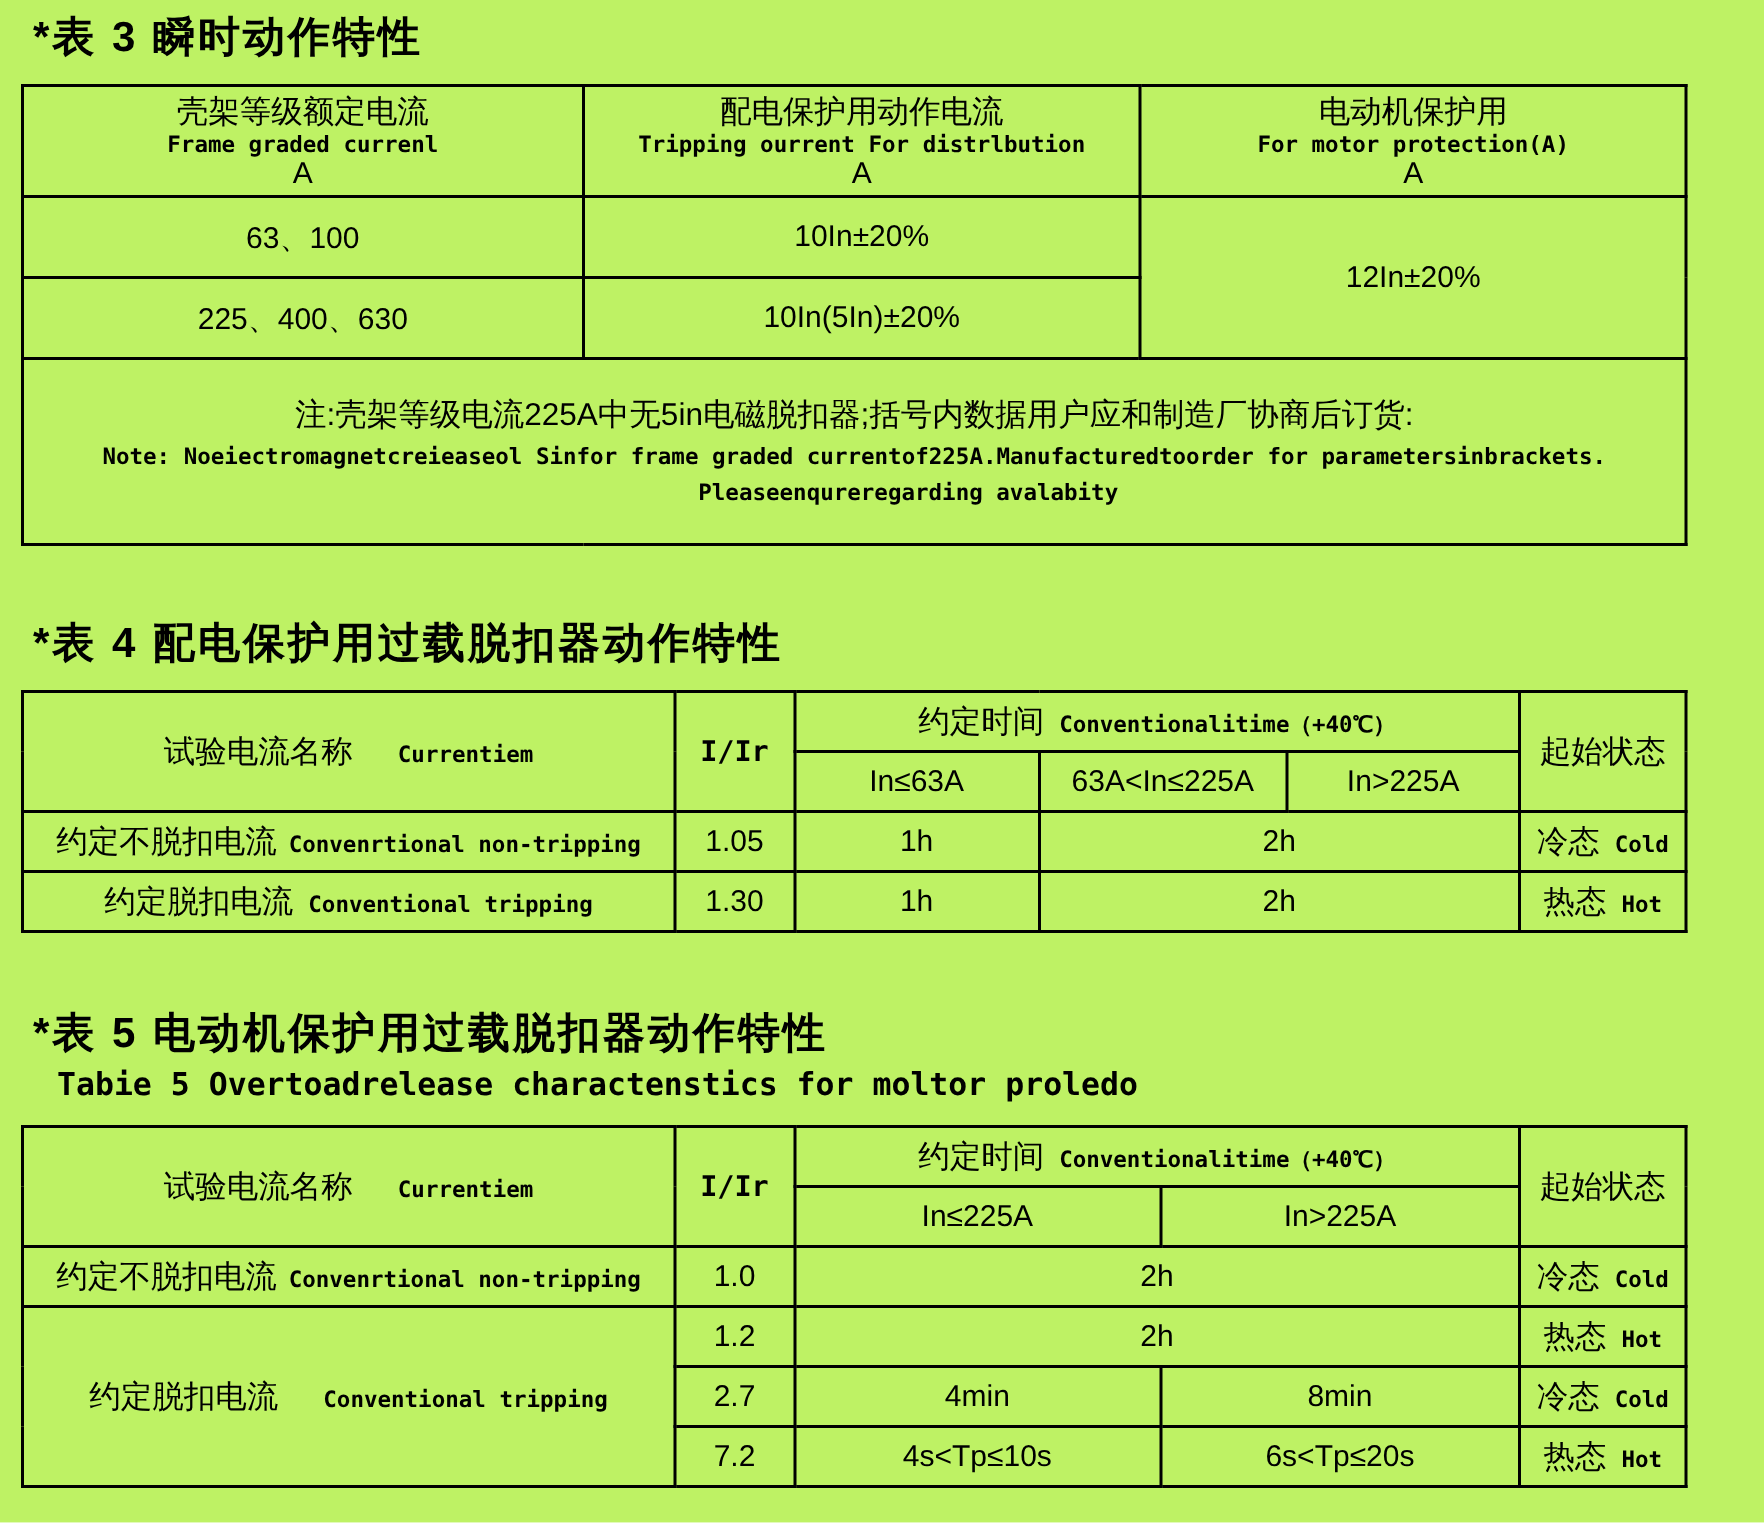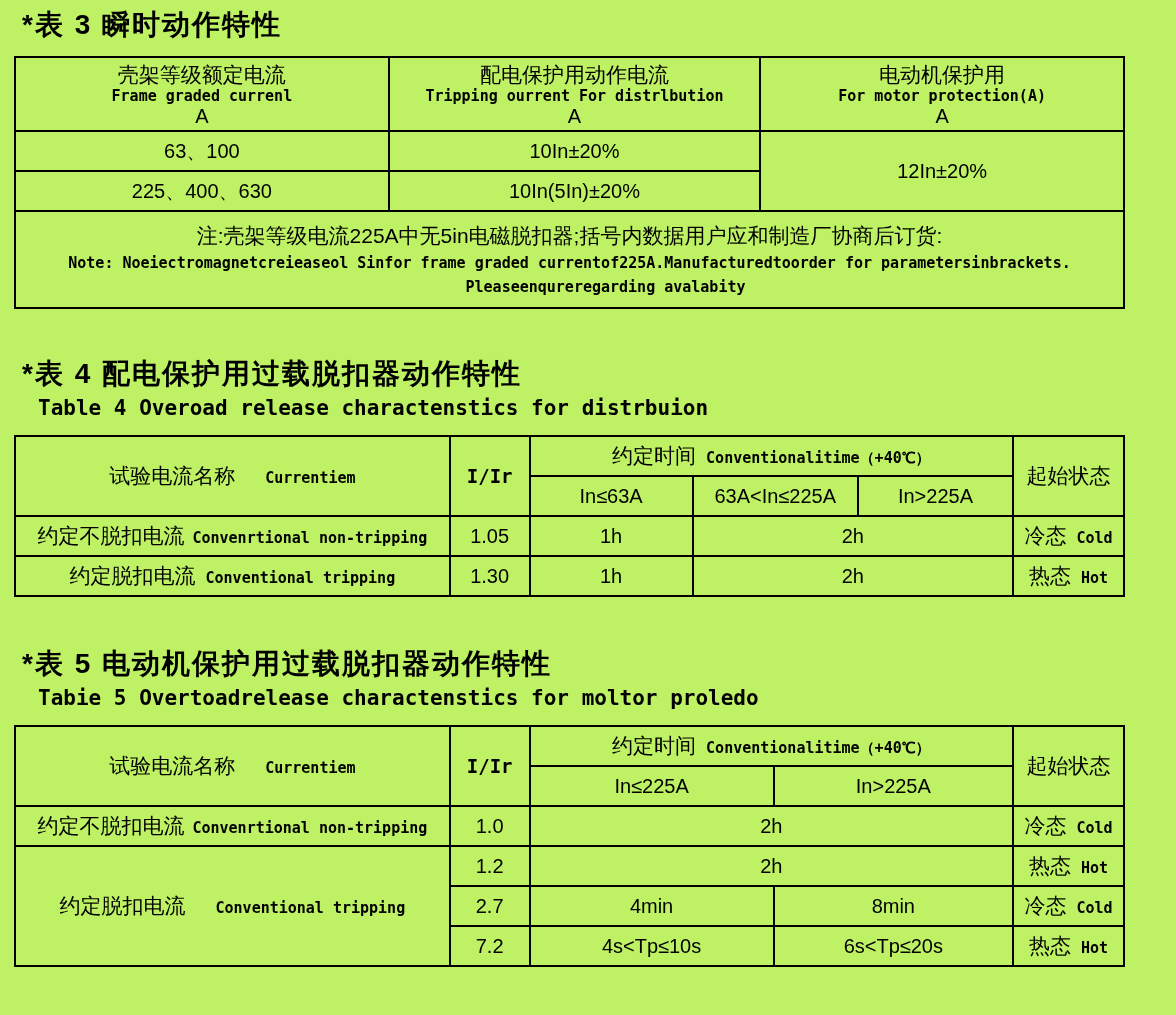--- a/index.html
+++ b/index.html
@@ -53,22 +53,22 @@
     font-weight: bold;
     white-space: nowrap;
   }
   .val { font-size: 20px; white-space: nowrap; }
   .unit { font-size: 20px; line-height: 22px; }
 
   
   .t3-head td { height: 74px; padding: 2px; }
   .t3-head .zh { line-height: 26px; }
   .t3-head .en { line-height: 17px; }
-  .t3-row td { height: 40px; }
-  td.note-cell { text-align: left; height: 97px; padding: 6px 10px 10px 12px; vertical-align: middle; }
+  .t3-row td { height: 54px; }
+  td.note-cell { text-align: left; height: 124px; padding: 6px 10px 10px 12px; vertical-align: middle; }
   .note-zh { font-size: 21px; line-height: 30px; white-space: nowrap; }
   .note-en {
     font-family: "DejaVu Sans Mono", monospace;
     font-size: 15px;
     font-weight: bold;
     line-height: 24px;
     white-space: nowrap;
   }
   .note-en2 { margin-left: 72px; }
 
@@ -130,21 +130,20 @@
             <div class="note-en">Note: Noeiectromagnetcreieaseol Sinfor frame graded currentof225A.Manufacturedtoorder for parametersinbrackets.</div>
             <div class="note-en note-en2">Pleaseenqureregarding avalabity</div>
           </td>
         </tr>
       </tbody>
     </table>
   </div>
 
   <div class="sec2">
     <div class="title-zh">*表 4 配电保护用过载脱扣器动作特性</div>
-    <div class="title-en">Table 4 Overoad release charactenstics for distrbuion</div>
 
     <table class="tbl">
       <colgroup>
         <col style="width:39.2%">
           <col style="width:7.2%">
           <col style="width:14.7%">
         <col style="width:14.9%">
           <col style="width:14.0%">
           <col style="width:10.0%">
       </colgroup>

